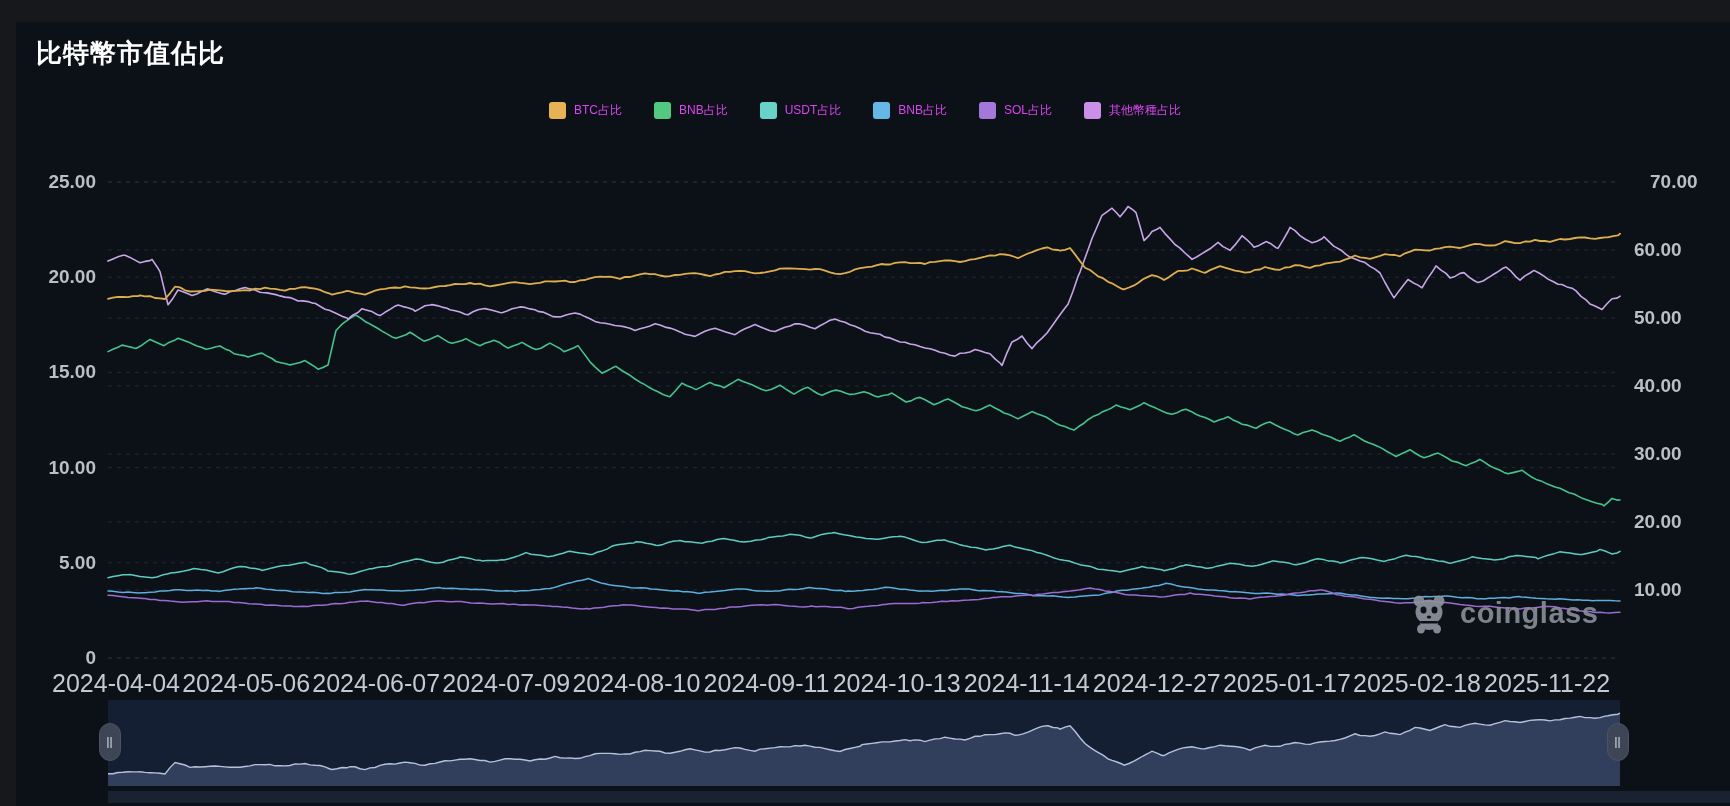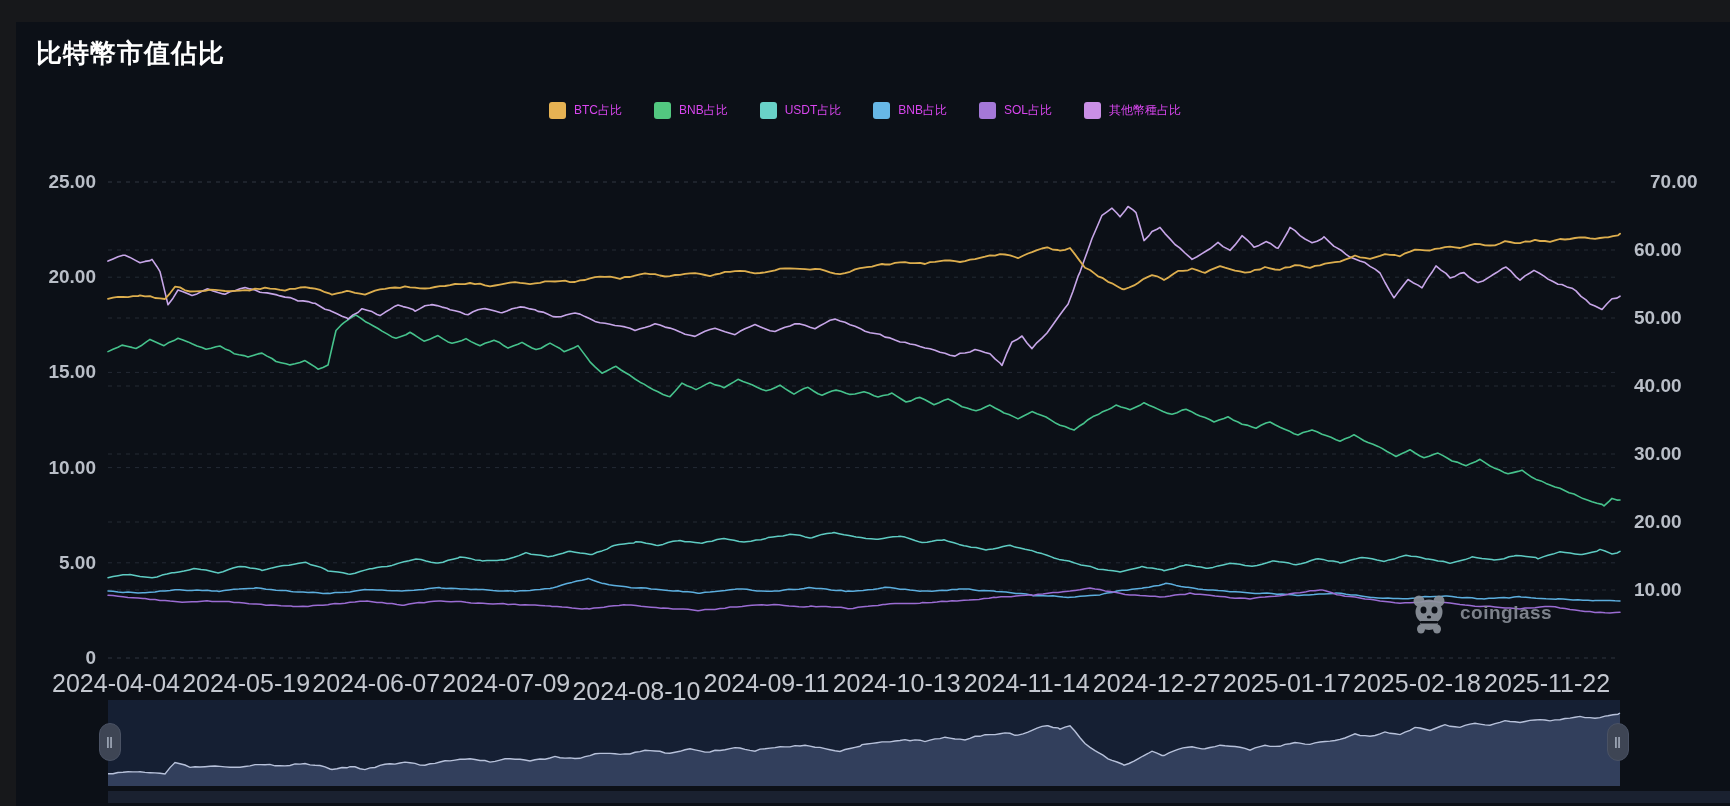--- a/index.html
+++ b/index.html
@@ -29,21 +29,21 @@
   .scroll-track{position:absolute;left:108px;top:791px;width:1622px;height:12px;background:#1a2130;}
   .nav-handle{
     position:absolute;top:723px;width:22px;height:38px;border-radius:11px;
     background:#3e4554;border:1px solid #4a5264;box-sizing:border-box;
     display:flex;align-items:center;justify-content:center;cursor:ew-resize;
     color:#9aa3b2;font-size:15px;font-weight:700;letter-spacing:1px;
   }
   .watermark{
     position:absolute;left:1408px;top:592px;display:flex;align-items:center;gap:10px;opacity:.92;
   }
-  .watermark-text{color:#878c95;font-size:19px;font-weight:700;letter-spacing:.5px;}
+  .watermark-text{color:#878c95;font-size:29px;font-weight:700;letter-spacing:.5px;}
 </style>
 </head>
 <body>
 
 <div class="card"></div>
 
 <div class="page-title">比特幣市值佔比</div>
 
 <div class="legend" id="legend">
     <div class="legend-item">
@@ -106,24 +106,24 @@
     <div class="ytick" style="left: 1634px; top: 579px;">10.00</div>
     <div class="ytick" style="left: 1634px; top: 511px;">20.00</div>
     <div class="ytick" style="left: 1634px; top: 443px;">30.00</div>
     <div class="ytick" style="left: 1634px; top: 375px;">40.00</div>
     <div class="ytick" style="left: 1634px; top: 307px;">50.00</div>
     <div class="ytick" style="left: 1634px; top: 239px;">60.00</div>
     <div class="ytick" style="left: 1634px; top: 171px; margin-left: 16px;">70.00</div>
   </div>
 <div id="xaxis">
     <div class="xtick" style="left: 116px; top: 669px;">2024-04-04</div>
-    <div class="xtick" style="left: 246.1px; top: 669px;">2024-05-19</div>
+    <div class="xtick" style="left: 246.1px; top: 669px;">2024-05-06</div>
     <div class="xtick" style="left: 376.2px; top: 669px;">2024-06-07</div>
     <div class="xtick" style="left: 506.3px; top: 669px;">2024-07-09</div>
-    <div class="xtick" style="left: 636.4px; top: 669px; margin-top: 8px;">2024-08-10</div>
+    <div class="xtick" style="left: 636.4px; top: 669px;">2024-08-10</div>
     <div class="xtick" style="left: 766.5px; top: 669px;">2024-09-11</div>
     <div class="xtick" style="left: 896.6px; top: 669px;">2024-10-13</div>
     <div class="xtick" style="left: 1026.7px; top: 669px;">2024-11-14</div>
     <div class="xtick" style="left: 1156.8px; top: 669px;">2024-12-27</div>
     <div class="xtick" style="left: 1286.9px; top: 669px;">2025-01-17</div>
     <div class="xtick" style="left: 1417px; top: 669px;">2025-02-18</div>
     <div class="xtick" style="left: 1547.1px; top: 669px;">2025-11-22</div>
   </div>
 
 <div class="navigator-bg"></div>

